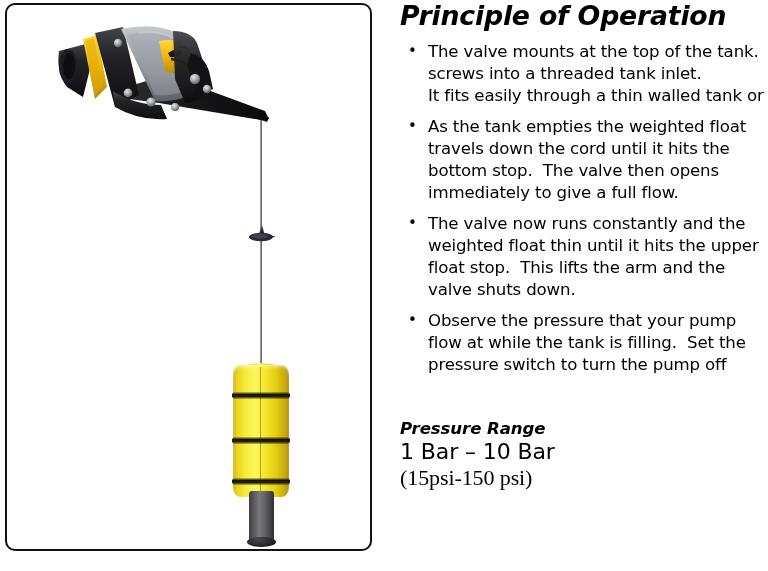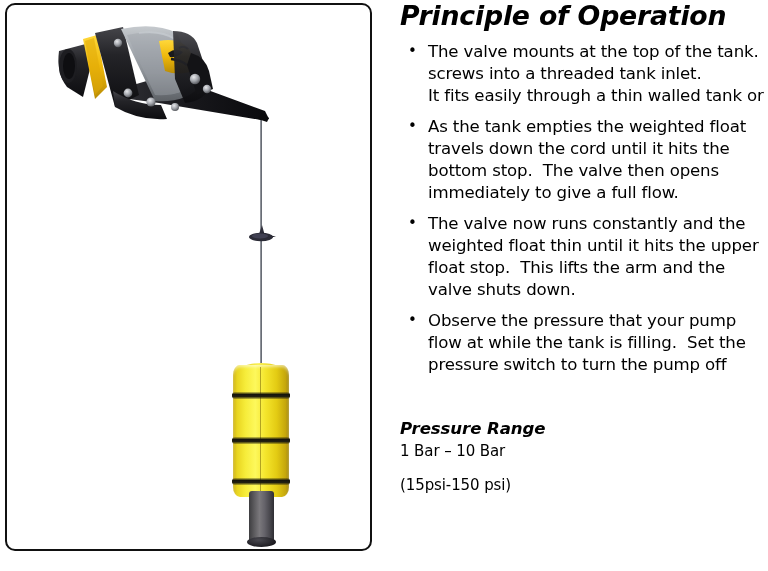--- a/index.html
+++ b/index.html
@@ -218,25 +218,25 @@
     width: 360px;
   }
   .pressure-title {
     font-size: 16.6px;
     line-height: 22px;
     font-weight: bold;
     letter-spacing: -0.1px;
     font-style: italic;
   }
   .pressure-line {
-    font-size: 15px;
+    font-size: 22px;
     line-height: 23px;
     letter-spacing: -0.1px;
   }
-  .pressure-line.second { margin-top: 11px; }
+  .pressure-line.second { margin-top: 3px; font-family: Liberation Serif, serif; }
 </style>
 </head>
 <body>
 
 <div class="page">
 
   <div class="figure-frame">
     <div class="figure-stage">
 
       <div class="cord"></div>

